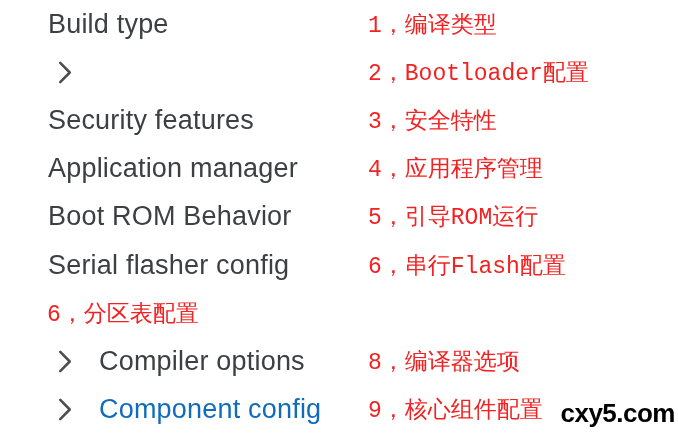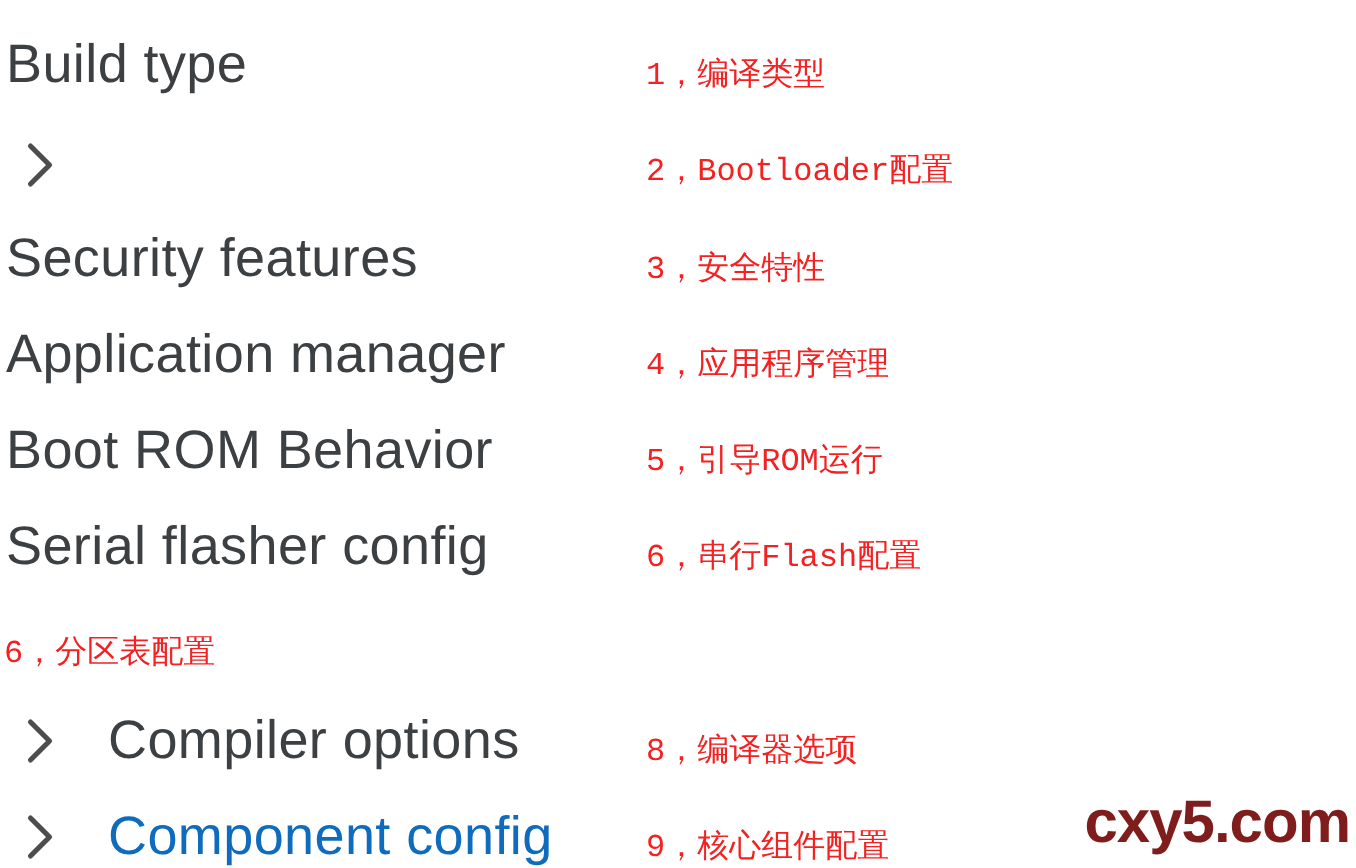--- a/index.html
+++ b/index.html
@@ -13,22 +13,23 @@
     font-family: "Liberation Sans", sans-serif;
     overflow: hidden;
     position: relative;
   }
   .menu {
     position: absolute;
     inset: 0;
   }
   .row {
     display: flex;
-    align-items: flex-end;
+    align-items: center;
     height: 48.2px;
+    margin-left: 45px;
   }
   .label-cell {
     flex: 0 0 auto;
     min-width: 321px;
     display: flex;
     align-items: center;
     box-sizing: border-box;
     padding-left: 3px;
   }
   .row.has-chevron .label-cell {
@@ -49,33 +50,33 @@
     font-size: 27px;
     color: #3d4043;
     letter-spacing: 0.2px;
     white-space: nowrap;
   }
   .row.highlight .label {
     color: #0f6cbd;
   }
   .annotation {
     font-family: "Liberation Mono", "DejaVu Serif", monospace;
-    font-size: 16px;
+    font-size: 23px;
     color: #f32121;
     white-space: nowrap;
     margin-left: 2px;
   }
   .watermark {
     position: absolute;
     right: 3px;
     bottom: 5px;
-    font-size: 30px;
+    font-size: 26px;
     font-weight: 700;
     letter-spacing: -0.5px;
-    color: #7f1d1d;
+    color: #000000;
   }
 </style>
 </head>
 <body>
 
 <div class="menu">
 
   <div class="row">
     <div class="label-cell">
       <span class="label">Build type</span>

